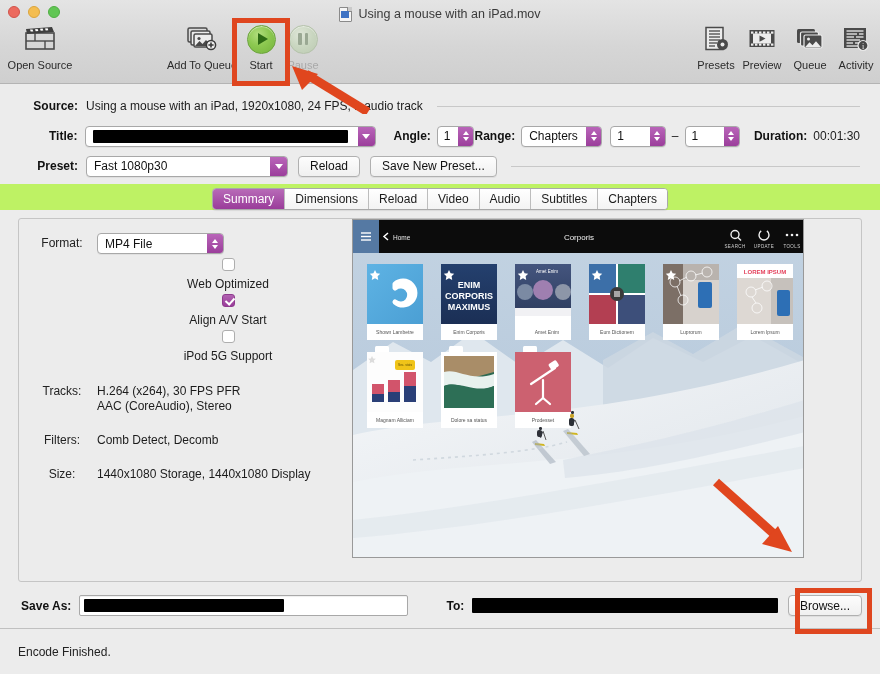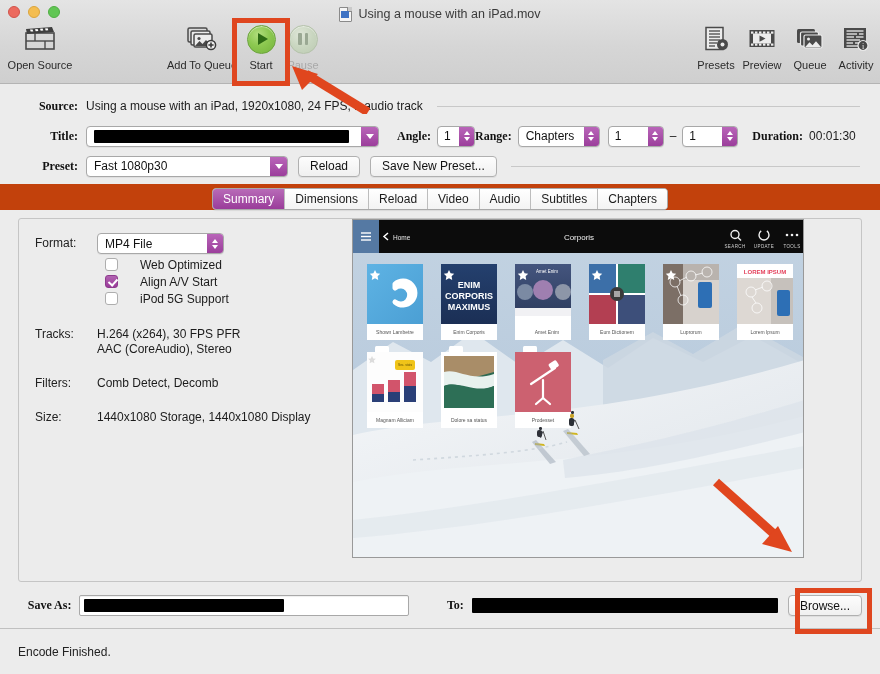--- a/index.html
+++ b/index.html
@@ -67,21 +67,21 @@
   .hl-start { left: 232px; top: 18px; width: 58px; height: 68px; }
   .hl-browse { left: 795px; top: 588px; width: 77px; height: 46px; }
 
   
   .arrow { position: absolute; pointer-events: none; }
 
   
   .settings { flex: none; padding: 10px 20px 6px 20px; background: #ececec; }
   .row { display: flex; align-items: center; height: 24px; margin-bottom: 6px; }
   .row:last-child { margin-bottom: 0; }
-  .lab { font-weight: bold; font-size: 12px; color: #111; text-align: right; font-family: Liberation Serif, serif; }
+  .lab { font-weight: bold; font-size: 12px; color: #111; text-align: right; }
   .val { font-size: 12px; color: #1c1c1c; }
 
   
   .popup {
     height: 21px; background: #fff; border: 1px solid #a8a8a8; border-radius: 4px;
     display: inline-flex; align-items: center; position: relative; overflow: hidden;
     box-shadow: 0 1px 0 rgba(0,0,0,.05);
   }
   .popup .ptxt { padding: 0 24px 0 7px; font-size: 12px; color: #111; white-space: nowrap; overflow: hidden; }
   .popup .arrowbox {
@@ -98,42 +98,42 @@
   .btn {
     height: 21px; padding: 0 11px; background: linear-gradient(to bottom,#fdfdfd,#f0f0f0);
     border: 1px solid #b0b0b0; border-radius: 4px; font-size: 12px; color: #111;
     display: inline-flex; align-items: center; justify-content: center; cursor: default;
     box-shadow: 0 1px 0 rgba(0,0,0,.06);
   }
 
   .hr { flex: 1; height: 1px; background: #c8c8c8; margin-left: 14px; }
 
   
-  .tabstrip { flex: none; display: flex; justify-content: center; padding: 4px 0 0 0; background: #c2410c; }
+  .tabstrip { flex: none; display: flex; justify-content: center; padding: 4px 0 0 0; background: #bef264; }
   .tabs {
     display: inline-flex; border: 1px solid #a9a9a9; border-radius: 4px; overflow: hidden;
     background: #fff; box-shadow: 0 1px 1px rgba(0,0,0,.08);
   }
   .tab { padding: 0 10px; height: 20px; display:flex; align-items:center; font-size: 12px; color:#1b1b1b;
          border-right: 1px solid #bdbdbd; background: linear-gradient(to bottom,#ffffff,#f3f3f3); cursor: default; white-space: nowrap;}
   .tab:last-child { border-right: none; }
   .tab.active { background: linear-gradient(to bottom,#b86bb8,#9a3c9a); color: #fff; }
 
   
   .panel {
     flex: 1; margin: 8px 18px 0 18px; background: #ececec;
     border: 1px solid #c5c5c5; border-radius: 3px; position: relative;
     display: flex; padding: 14px 0 0 0; overflow: hidden;
   }
   .summary { width: 332px; flex: none; padding-left: 16px; }
   .srow { display: flex; margin-bottom: 4px; }
-  .srow .sl { width: 62px; text-align: left; padding-right: 8px; font-size: 12px; color: #222; padding-top: 3px; }
+  .srow .sl { width: 62px; text-align: center; padding-right: 8px; font-size: 12px; color: #222; padding-top: 3px; }
   .srow .sv { font-size: 12px; color: #1c1c1c; padding-top: 3px; line-height: 15px; }
 
-  .chk { display: flex; gap: 22px; margin: 3px 0 0 70px; font-size: 12px; }
+  .chk { display: flex; align-items: center; gap: 6px; margin: 3px 0 0 70px; font-size: 12px; flex-direction: column; }
   .box { width: 13px; height: 13px; border-radius: 3px; border: 1px solid #aeaeae; background: #fff; flex: none; position: relative; }
   .box.on { background: linear-gradient(to bottom,#b163b1,#9a3c9a); border-color: #8e3a8e; }
   .box.on::after {
     content:""; position:absolute; left:4px; top:1px; width:4px; height:7px;
     border: solid #fff; border-width: 0 2px 2px 0; transform: rotate(42deg);
   }
 
   
   .preview { position: absolute; left: 352px; top: 219px; width: 452px; height: 339px;
              border: 1px solid #999; background: #cfd9e4; overflow: hidden; }

